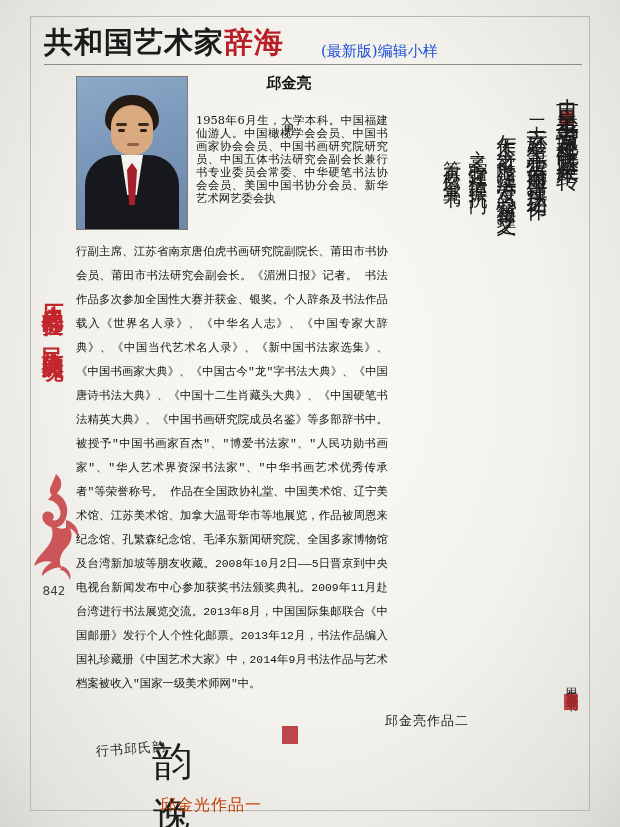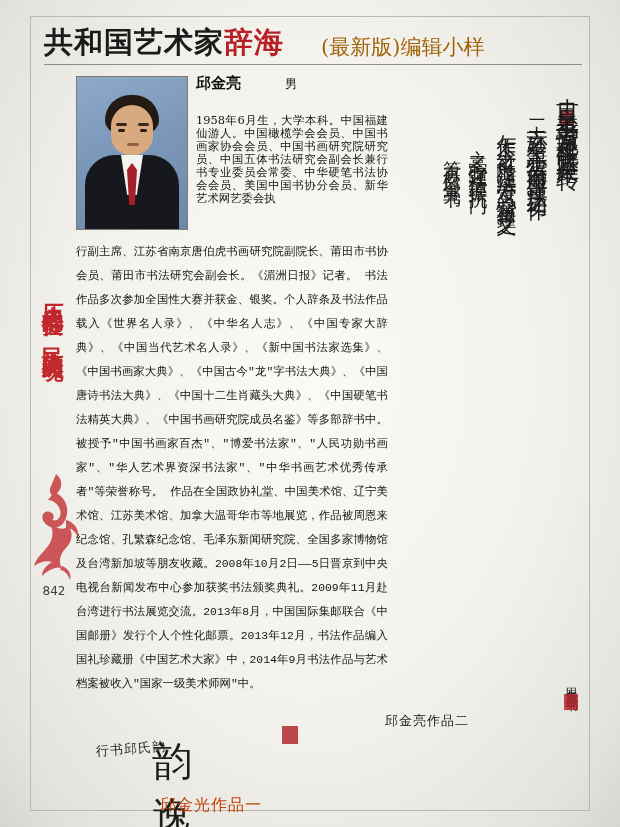--- a/index.html
+++ b/index.html
@@ -51,22 +51,22 @@
     font-size: 29px;
     letter-spacing: 1px;
     color: #1a1a1a;
     white-space: nowrap;
   }
   .header-title .red {
     color: #b81f24;
   }
   .header-sub {
     font-family: "DejaVu Serif", serif;
-    font-size: 21px;
-    color: #a16207;
+    font-size: 15px;
+    color: #1d4ed8;
     margin-left: 6px;
     white-space: nowrap;
     align-self: flex-end;
     padding-bottom: 3px;
   }
   .header-rule {
     position: absolute;
     left: 44px;
     top: 64px;
     width: 538px;
@@ -201,22 +201,23 @@
     clip-path: polygon(50% 0, 100% 16%, 78% 100%, 22% 100%, 0 16%);
   }
 
   
   .bio-head {
     position: absolute;
     left: 196px;
     top: 74px;
     width: 186px;
     display: flex;
-    align-items: flex-end;
-    gap: 44px;
+    align-items: center;
+    gap: 29px;
+    flex-direction: column;
   }
   .bio-name {
     font-family: "DejaVu Serif", serif;
     font-size: 15px;
     font-weight: bold;
     color: #111;
   }
   .bio-sex {
     font-family: "DejaVu Serif", serif;
     font-size: 12px;

